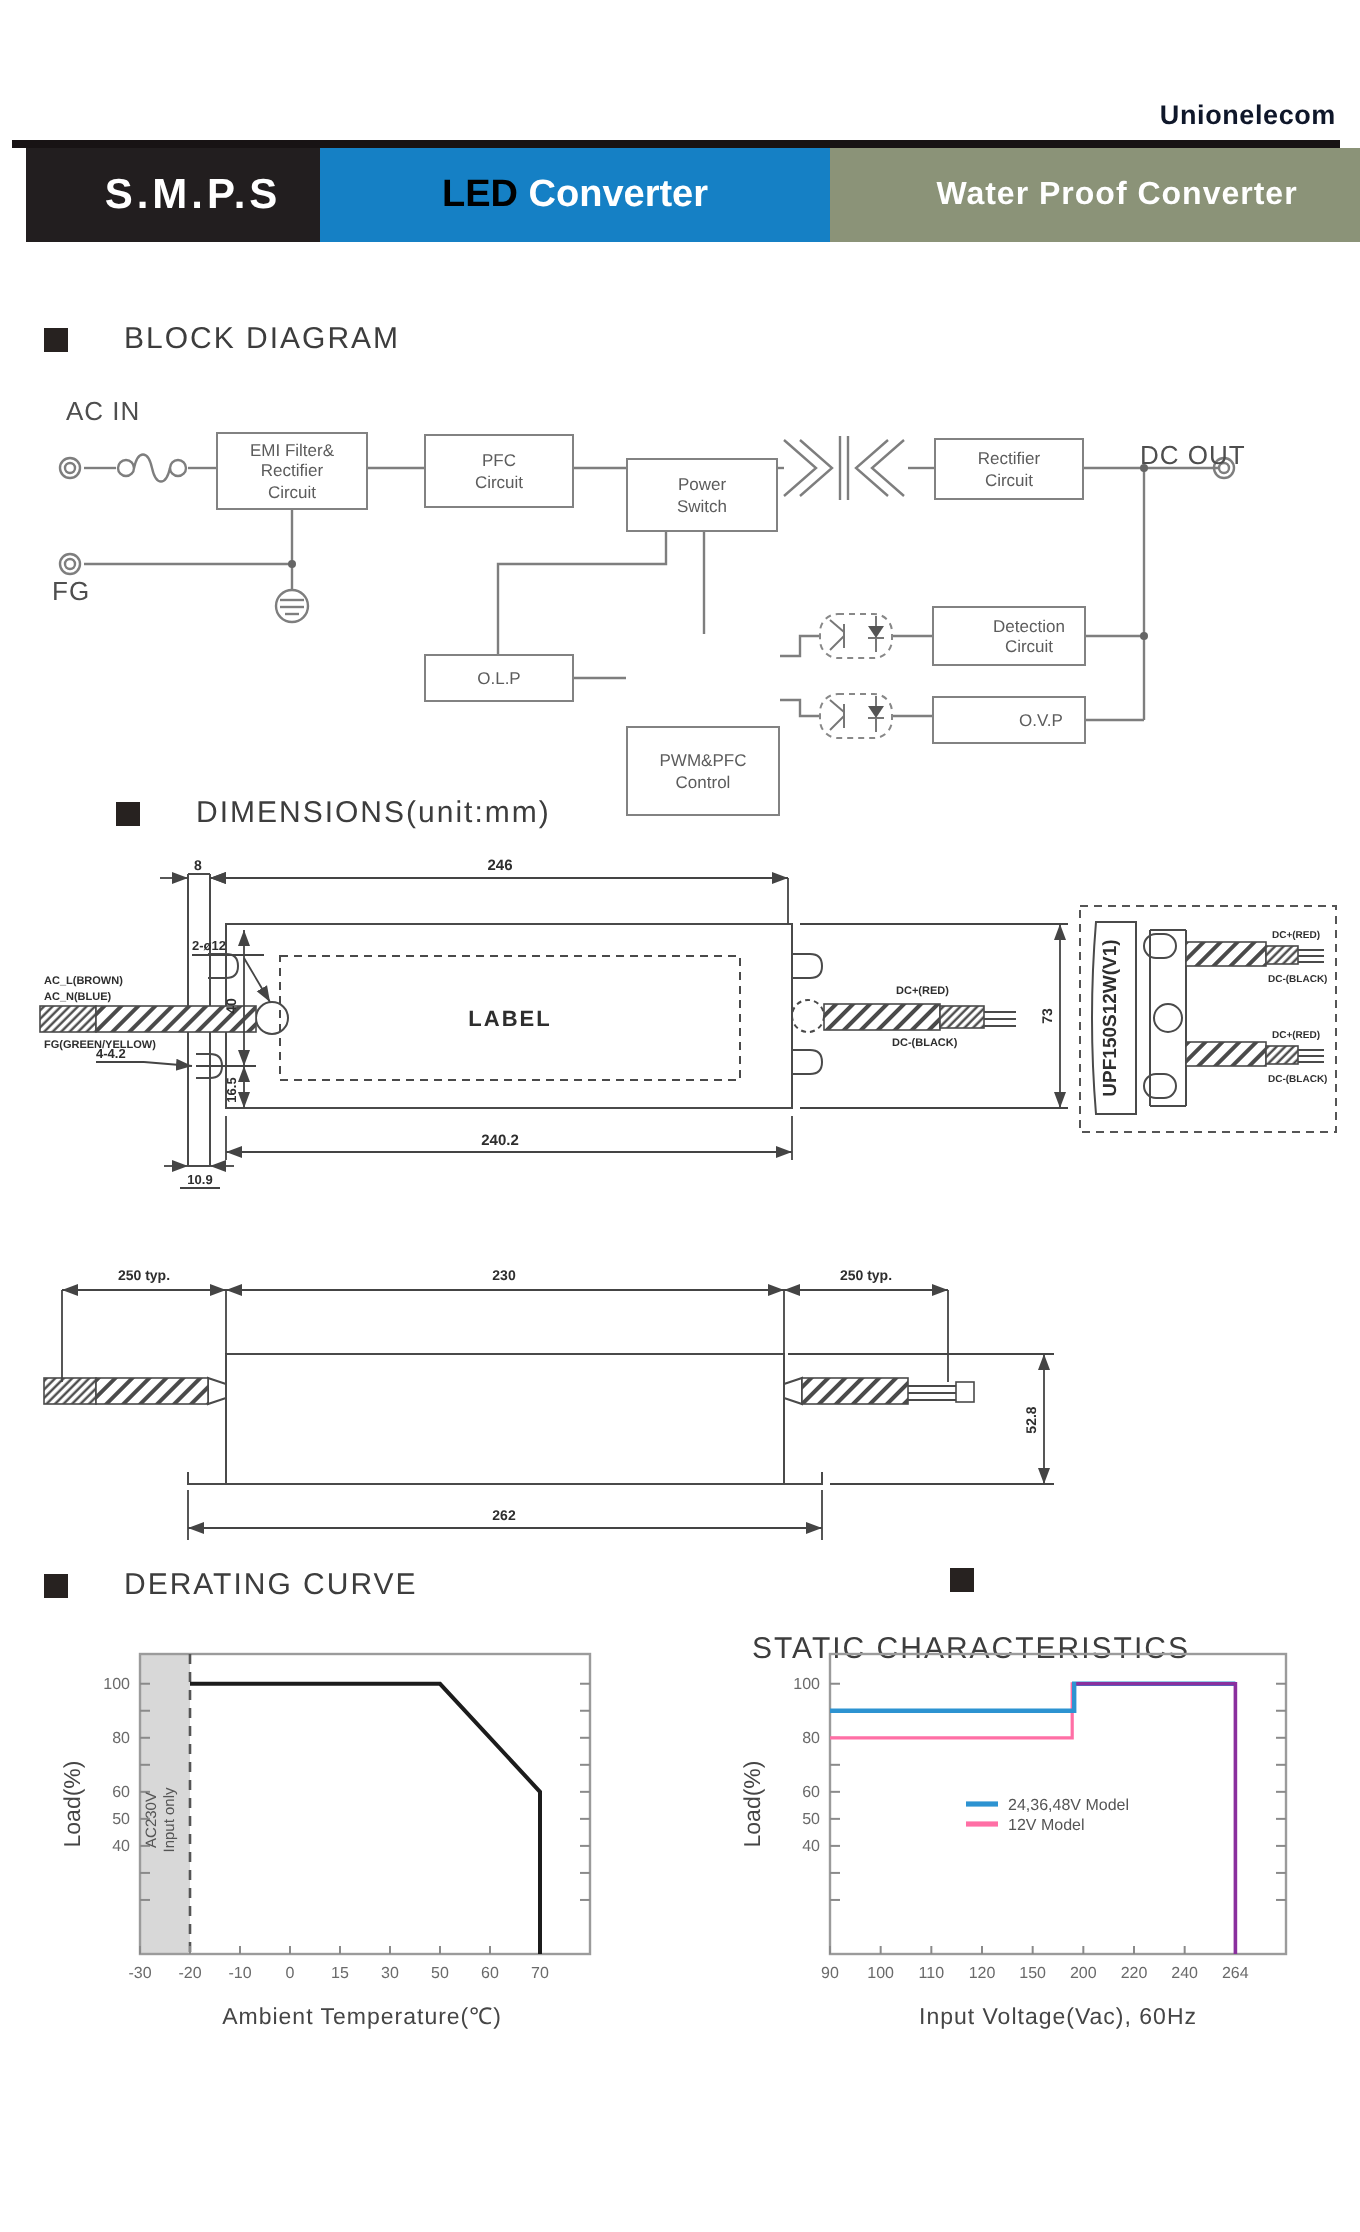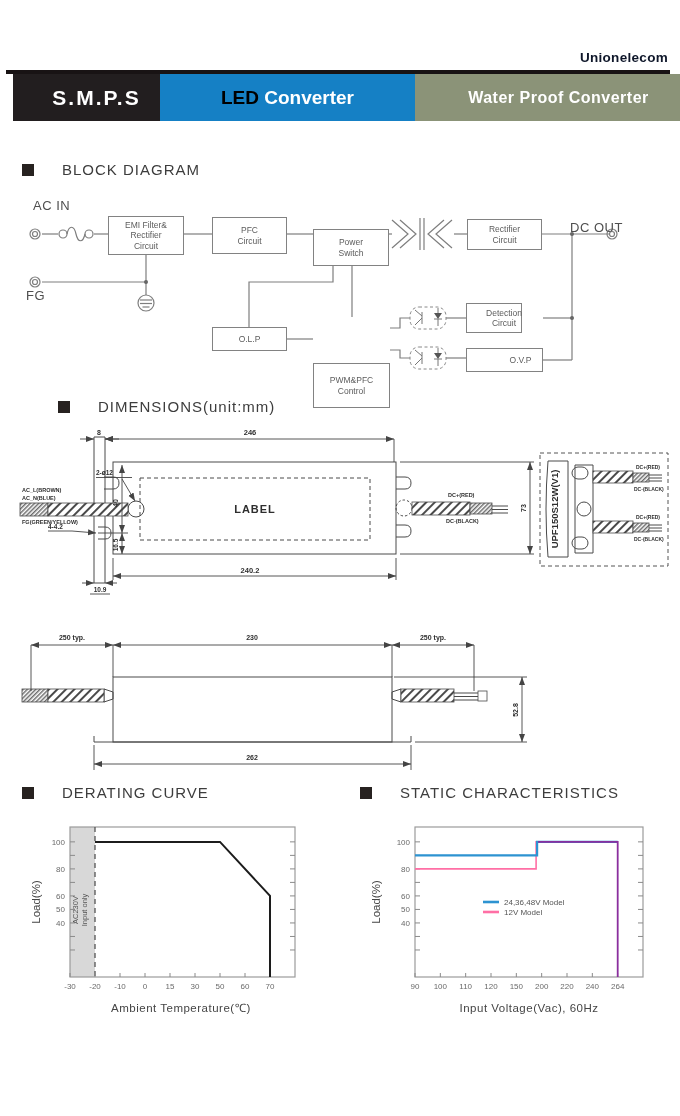--- a/index.html
+++ b/index.html
@@ -71,21 +71,21 @@
     <span>BLOCK DIAGRAM</span>
   </div>
   <div class="heading" style="left:22px;top:398px;margin-left:36px;">
     <div class="sq"></div>
     <span>DIMENSIONS(unit:mm)</span>
   </div>
   <div class="heading" style="left:22px;top:784px;">
     <div class="sq"></div>
     <span>DERATING CURVE</span>
   </div>
-  <div class="heading" style="left:360px;top:784px;">
+  <div class="heading" style="left:376px;top:784px;flex-direction:column;">
     <div class="sq"></div>
     <span>STATIC CHARACTERISTICS</span>
   </div>
 
   <svg class="abs" style="left:10px;top:195px;" width="650" height="185">
     <g class="bd">
       <line x1="32" y1="39" x2="48" y2="39"></line>
         <line x1="84" y1="39" x2="98" y2="39"></line>
       <line x1="174" y1="39" x2="202" y2="39"></line>
         <line x1="277" y1="39" x2="303" y2="39"></line>
@@ -165,21 +165,21 @@
 Circuit</div>
   <div class="bd-box" style="left:212px;top:217px;width:75px;height:37px;">PFC
 Circuit</div>
   <div class="bd-box" style="left:313px;top:217px;width:76px;height:37px;margin-top:12px;">Power
 Switch</div>
   <div class="bd-box" style="left:467px;top:219px;width:75px;height:31px;">Rectifier
 Circuit</div>
   <div class="bd-box" style="left:212px;top:327px;width:75px;height:24px;">O.L.P</div>
   <div class="bd-box" style="left:313px;top:317px;width:77px;height:45px;margin-top:46px;">PWM&amp;PFC
 Control</div>
-  <div class="bd-box" style="left:466px;top:303px;width:56px;height:30px;padding-left:20px;">Detection
+  <div class="bd-box" style="left:466px;top:303px;width:77px;height:30px;padding-left:20px;">Detection
 Circuit</div>
   <div class="bd-box" style="left:466px;top:348px;width:77px;height:24px;padding-left:32px;">O.V.P</div>
 
   <svg class="abs" style="left:10px;top:425px;" width="668" height="192">
 
     <g class="dr">
       <rect x="103" y="37" width="283" height="92"></rect>
       <line x1="84" y1="12" x2="84" y2="158"></line>
         <line x1="95" y1="12" x2="95" y2="158"></line>
       <line x1="84" y1="12" x2="95" y2="12"></line>

